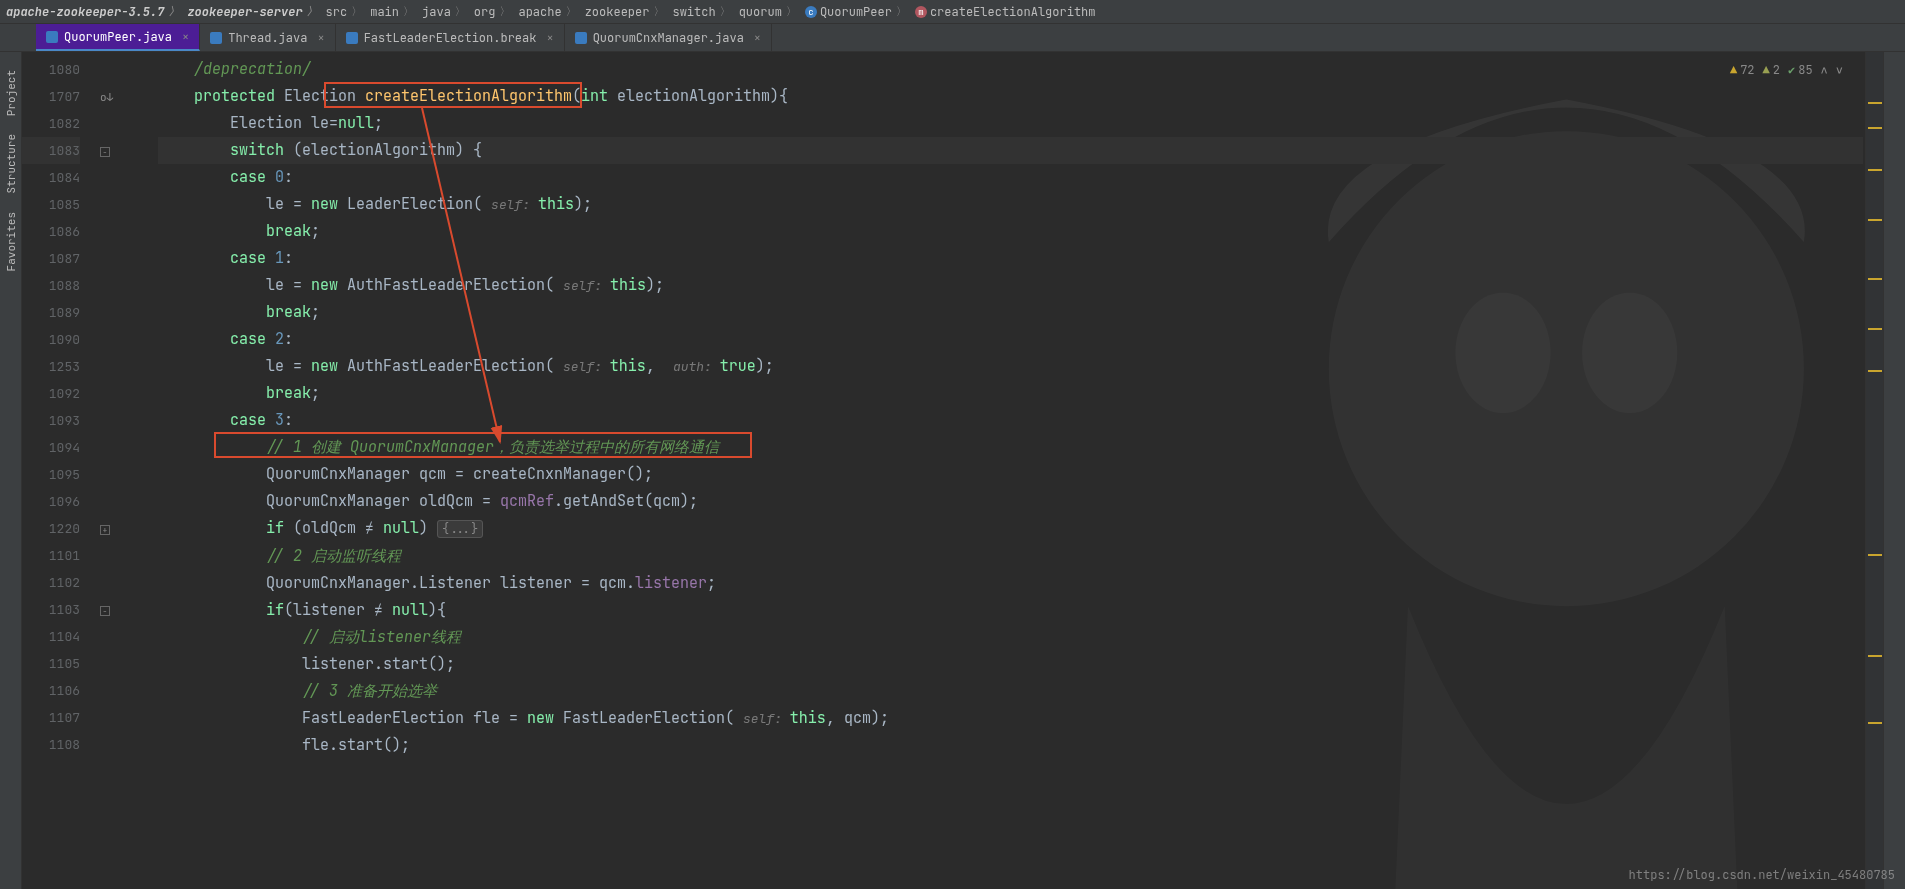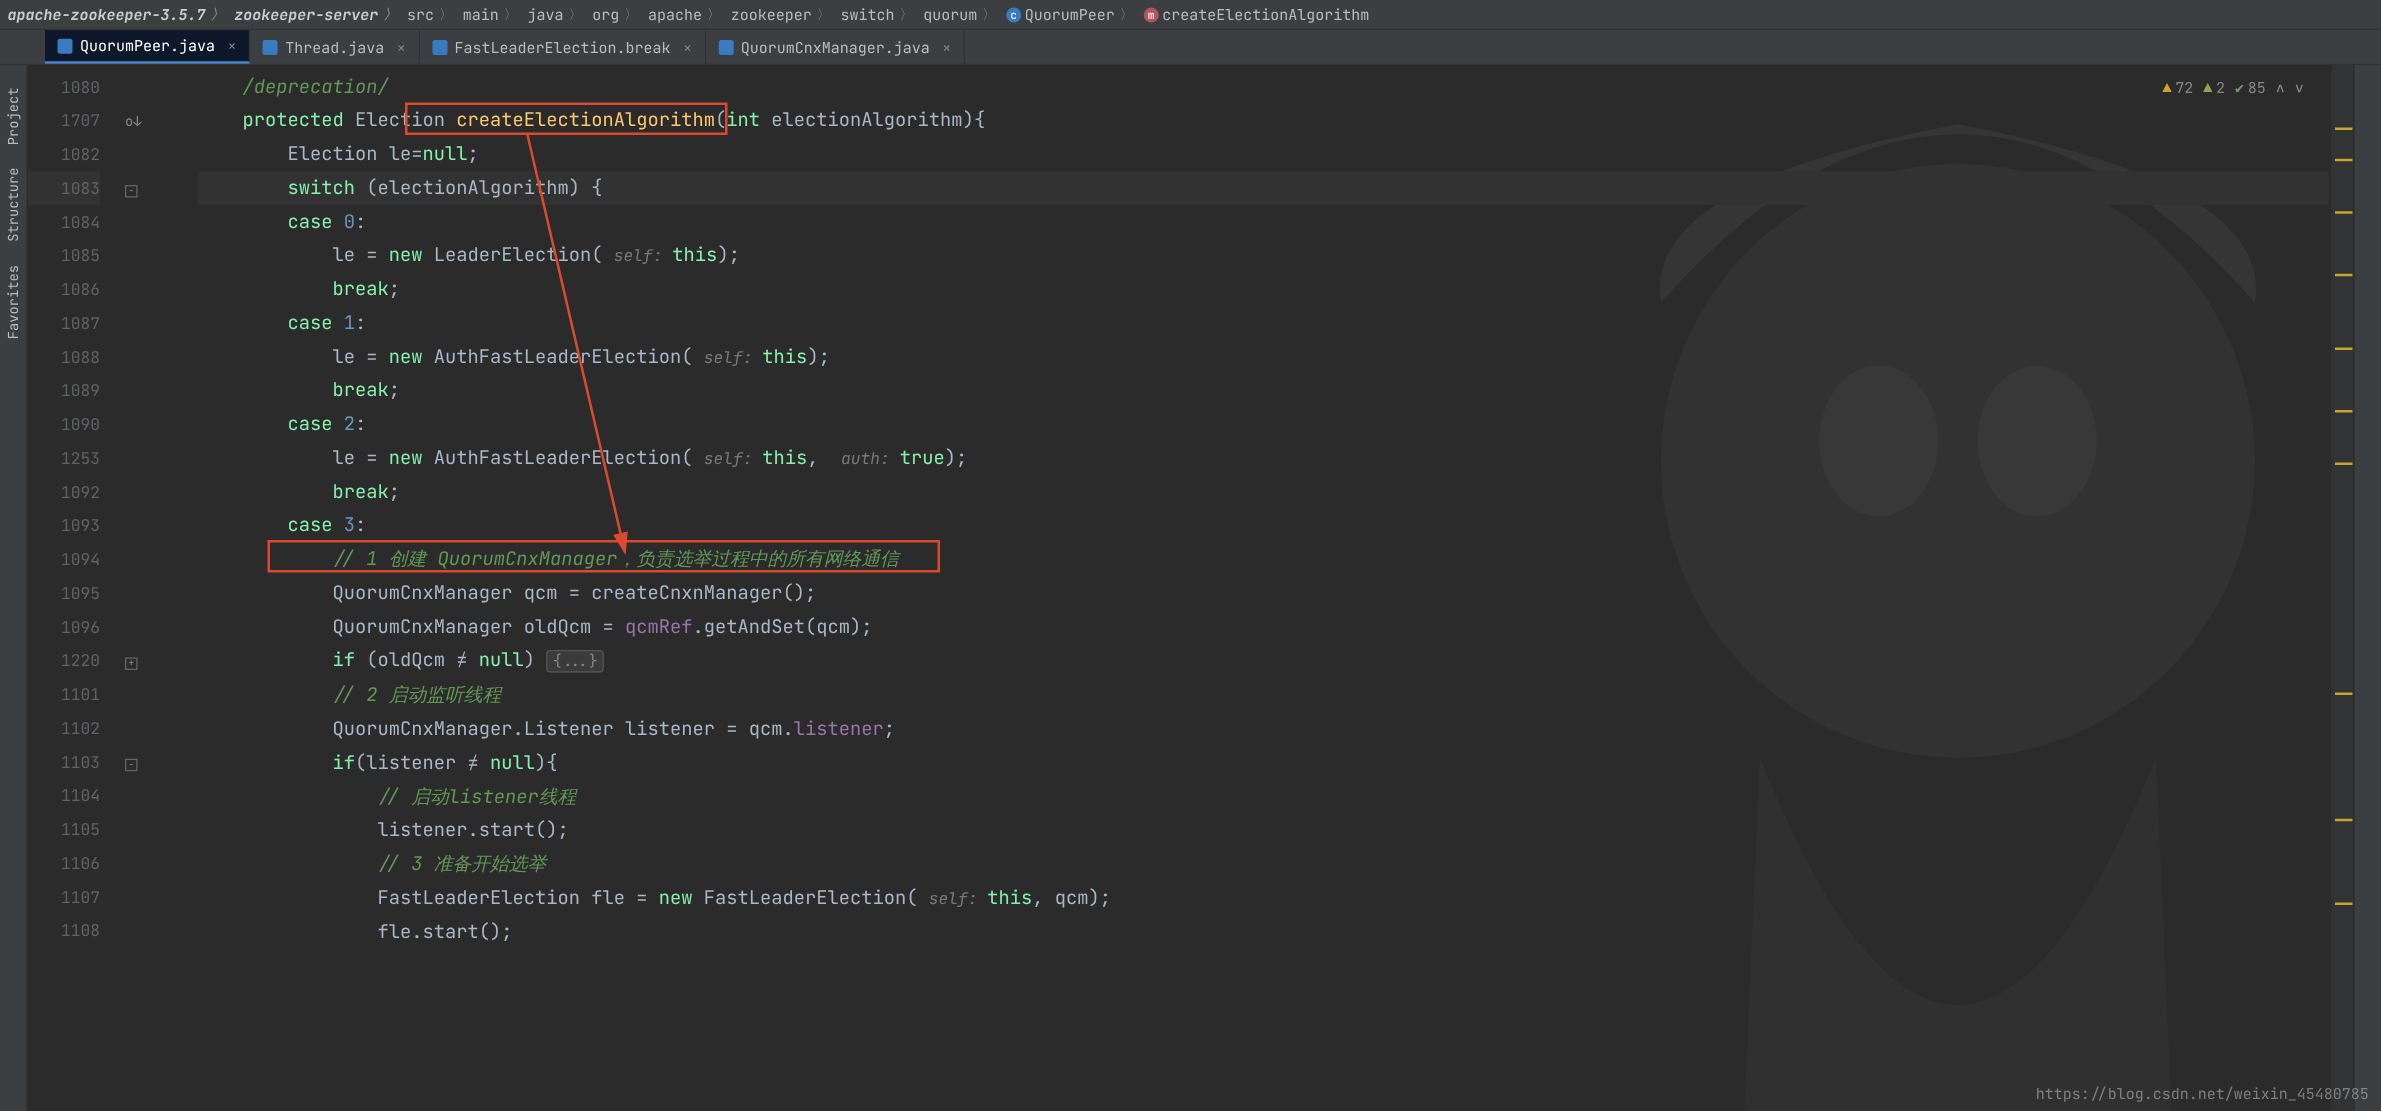--- a/index.html
+++ b/index.html
@@ -37,21 +37,21 @@
 .tab {
   display: flex;
   align-items: center;
   padding: 0 10px;
   gap: 6px;
   border-right: 1px solid #323232;
   color: #bbbbbb;
   font-size: 12px;
   cursor: pointer;
 }
-.tab.active { background: #0f172a; border-bottom: 2px solid #4a88c7; color: #fff; }
+.tab.active { background: #4c1d95; border-bottom: 2px solid #4a88c7; color: #fff; }
 .tab .ficon { width: 12px; height: 12px; background: #3a7bbf; border-radius: 2px; display:inline-block; }
 .tab .close { color: #888; margin-left: 4px; }
 .left-gutter {
   position: absolute;
   left: 0; top: 52px; bottom: 0;
   width: 22px;
   background: #3c3f41;
   border-right: 1px solid #323232;
   display: flex; flex-direction: column; align-items: center;
   gap: 18px; padding-top: 18px;

